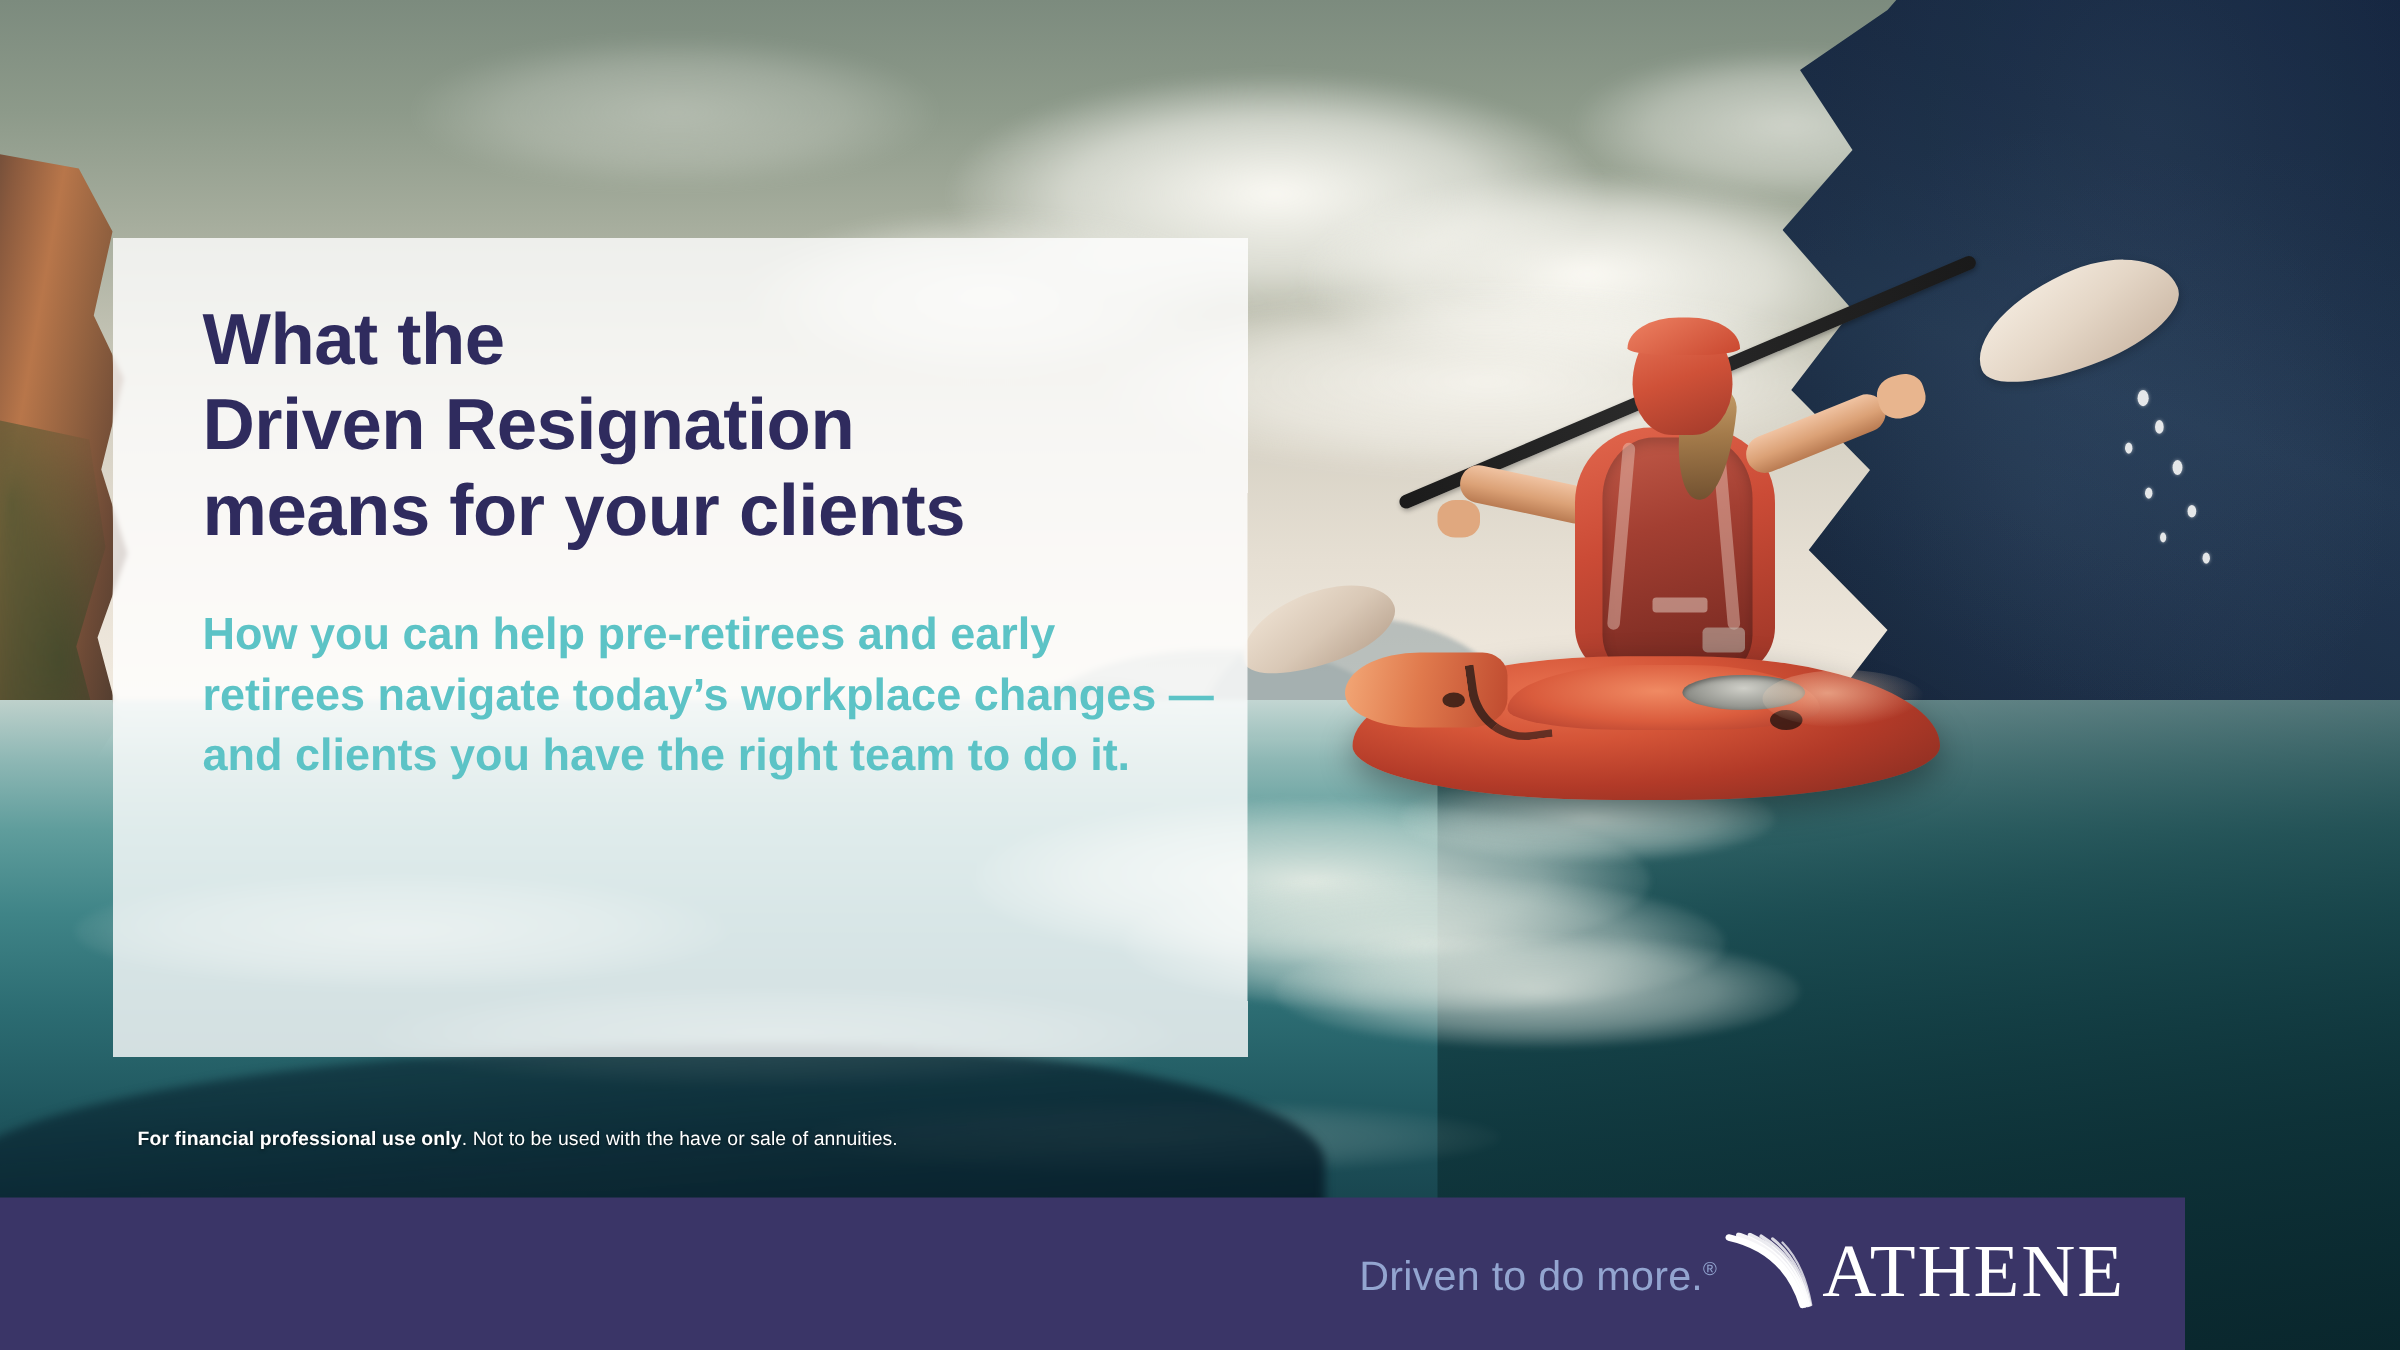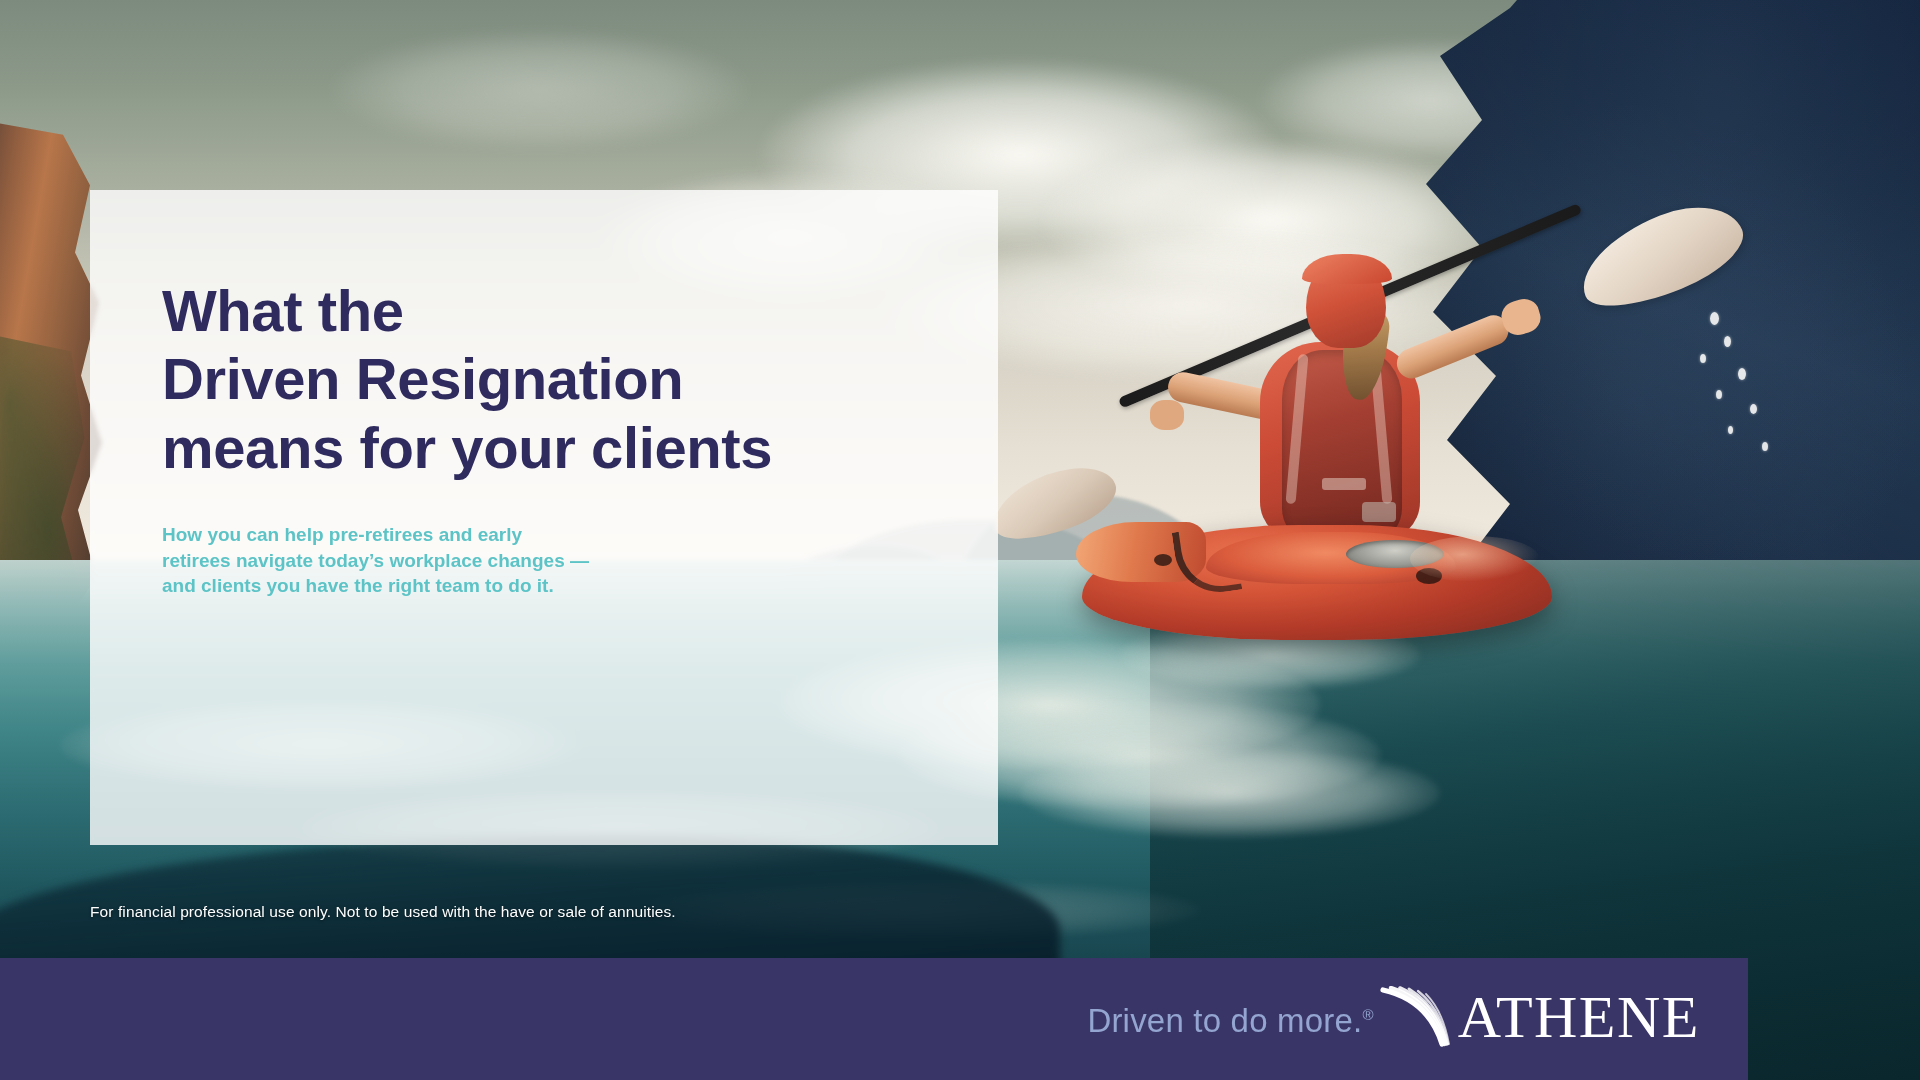--- a/index.html
+++ b/index.html
@@ -265,42 +265,42 @@
     position:absolute; background:rgba(250,250,248,.9); border-radius:50%;
     box-shadow:0 0 3px rgba(255,255,255,.5);
   }
 
   
   .card {
     position:absolute; left:90px; top:190px; width:908px; height:655px;
     background:rgba(255,255,255,.80);
     backdrop-filter:blur(2px);
   }
-  .card-inner { position:absolute; left:72px; top:48px; right:40px;margin-top:39px; }
+  .card-inner { position:absolute; left:72px; top:48px; right:40px; }
 
   .headline {
     font-size:58px; font-weight:700; line-height:1.18;
     color:#2f2b5e; letter-spacing:-.4px;
   }
   .headline .hl-line { display:block; white-space:nowrap; }
 
   .subhead {
     margin-top:40px;
-    font-size:19px; font-weight:700; line-height:1.34;
+    font-size:36px; font-weight:700; line-height:1.34;
     color:#5cc3c6;
   }
   .subhead .sh-line { display:block; white-space:nowrap; }
 
   
   .disclaimer {
     position:absolute; left:90px; top:903px;
     font-size:15.5px; color:#ffffff; letter-spacing:.1px;
     text-shadow:0 1px 3px rgba(0,0,0,.55);
   }
-  .disclaimer .bold { font-weight:400; }
+  .disclaimer .bold { font-weight:700;margin-left:20px; }
 
   
   .footbar {
     position:absolute; left:0; top:958px; width:1748px; height:122px;
     background:#3a3567;
     display:flex; align-items:center; justify-content:flex-end;
   }
   .brand { display:flex; align-items:center; gap:6px; padding-right:48px; }
   .tagline {
     font-size:33px; color:#93a5d0; letter-spacing:.2px; font-weight:400;

